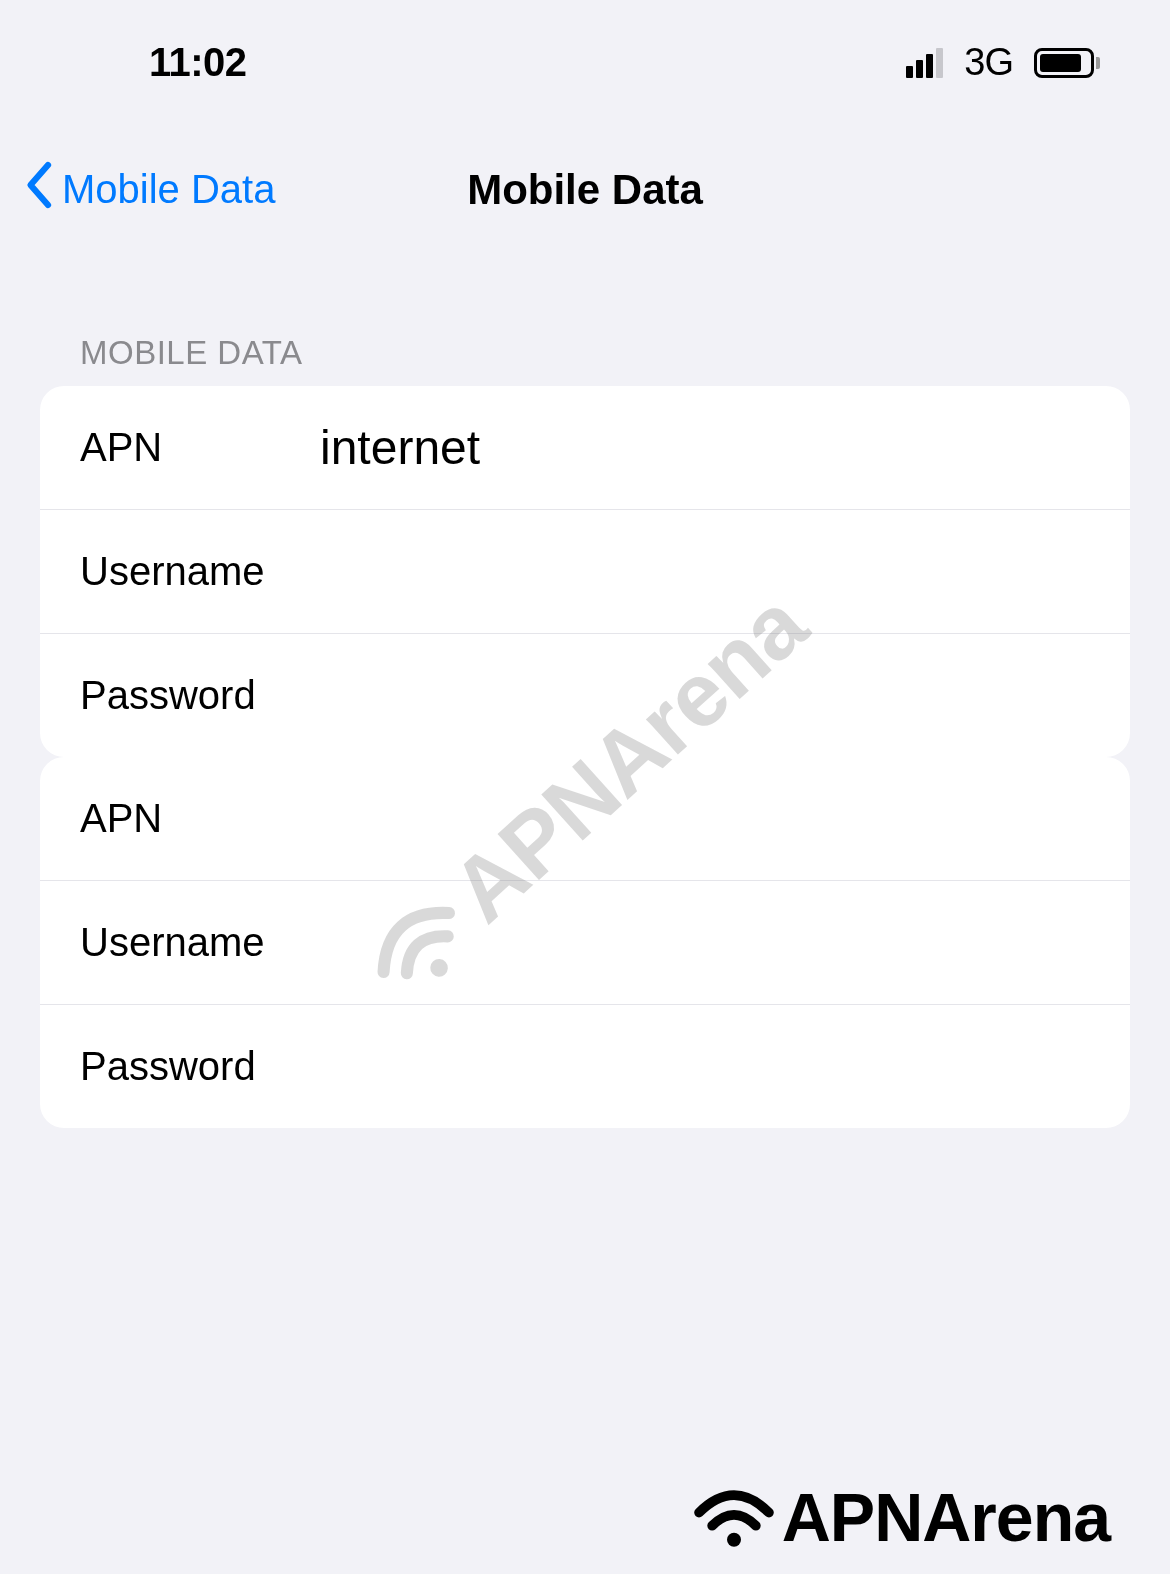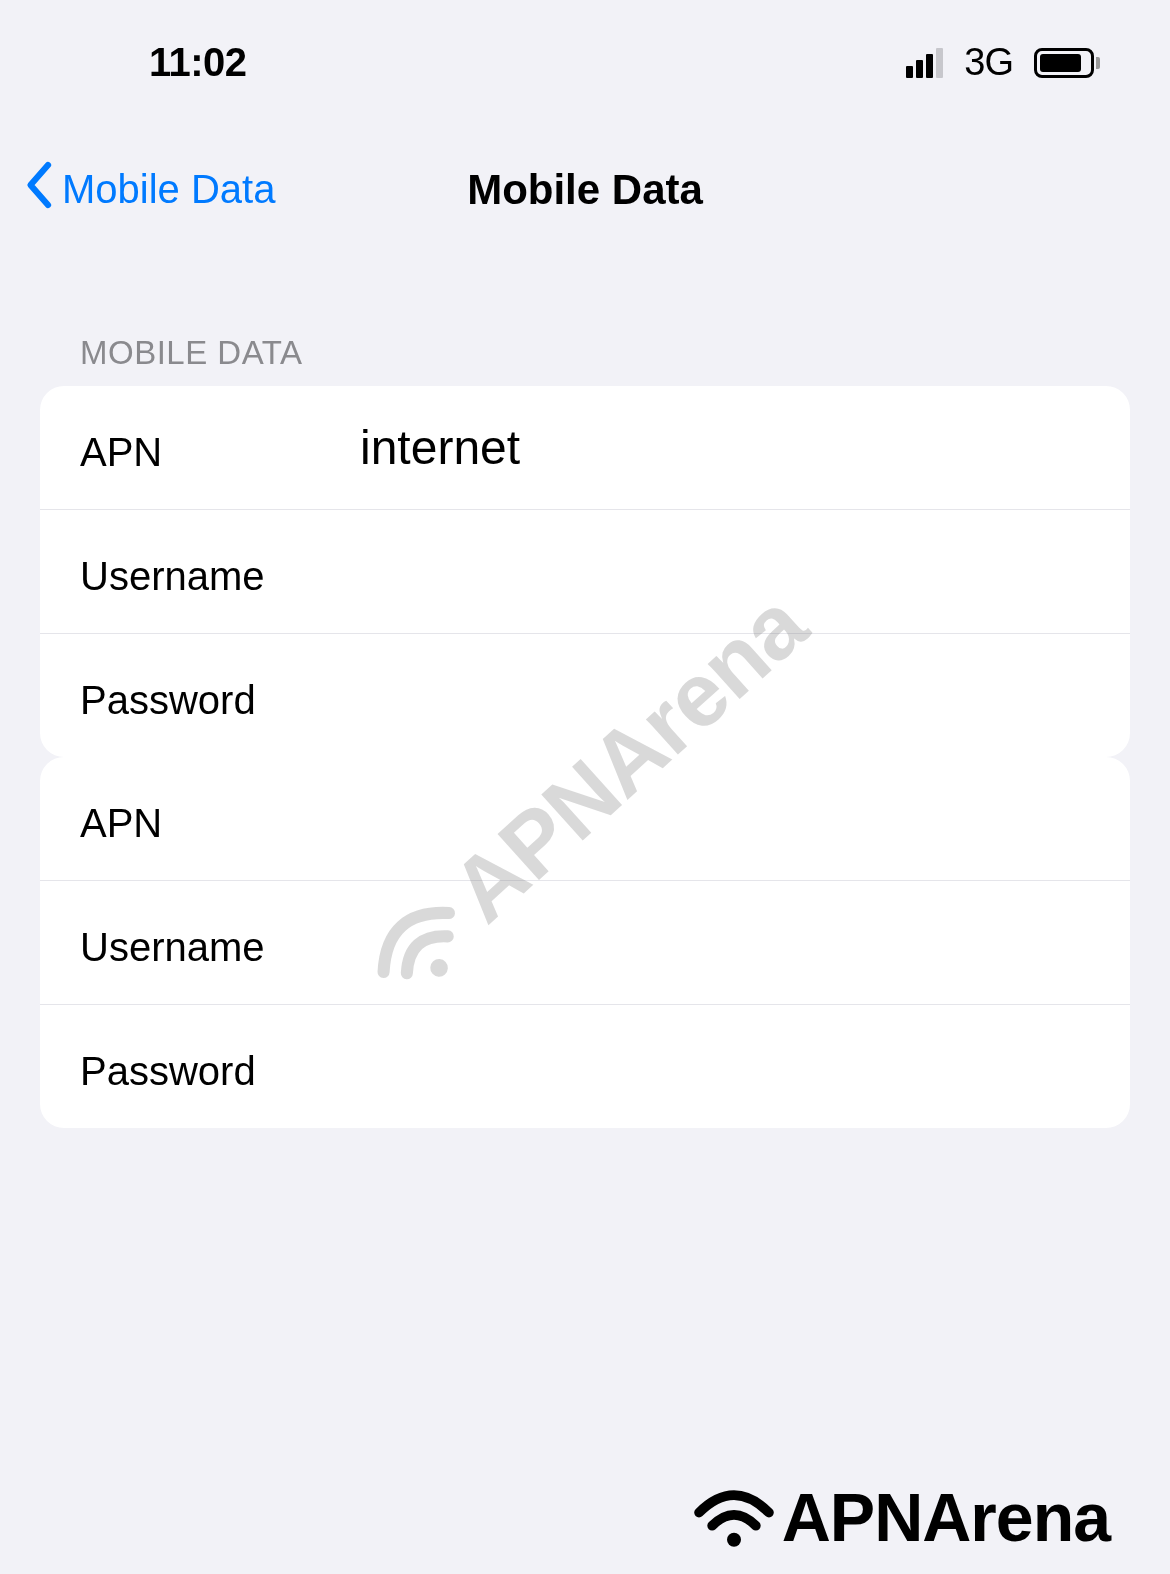--- a/index.html
+++ b/index.html
@@ -136,24 +136,23 @@
     }
     
     .section-group {
       background-color: #fff;
       border-radius: 24px;
       overflow: hidden;
     }
     
     .row {
       display: flex;
-      align-items: flex-end;
+      align-items: center;
       padding: 34px 40px;
       border-bottom: 1px solid #e5e5ea;
-      gap: 40px;
     }
     
     .row:last-child {
       border-bottom: none;
     }
     
     .row-label {
       font-size: 40px;
       color: #000;
       width: 240px;

